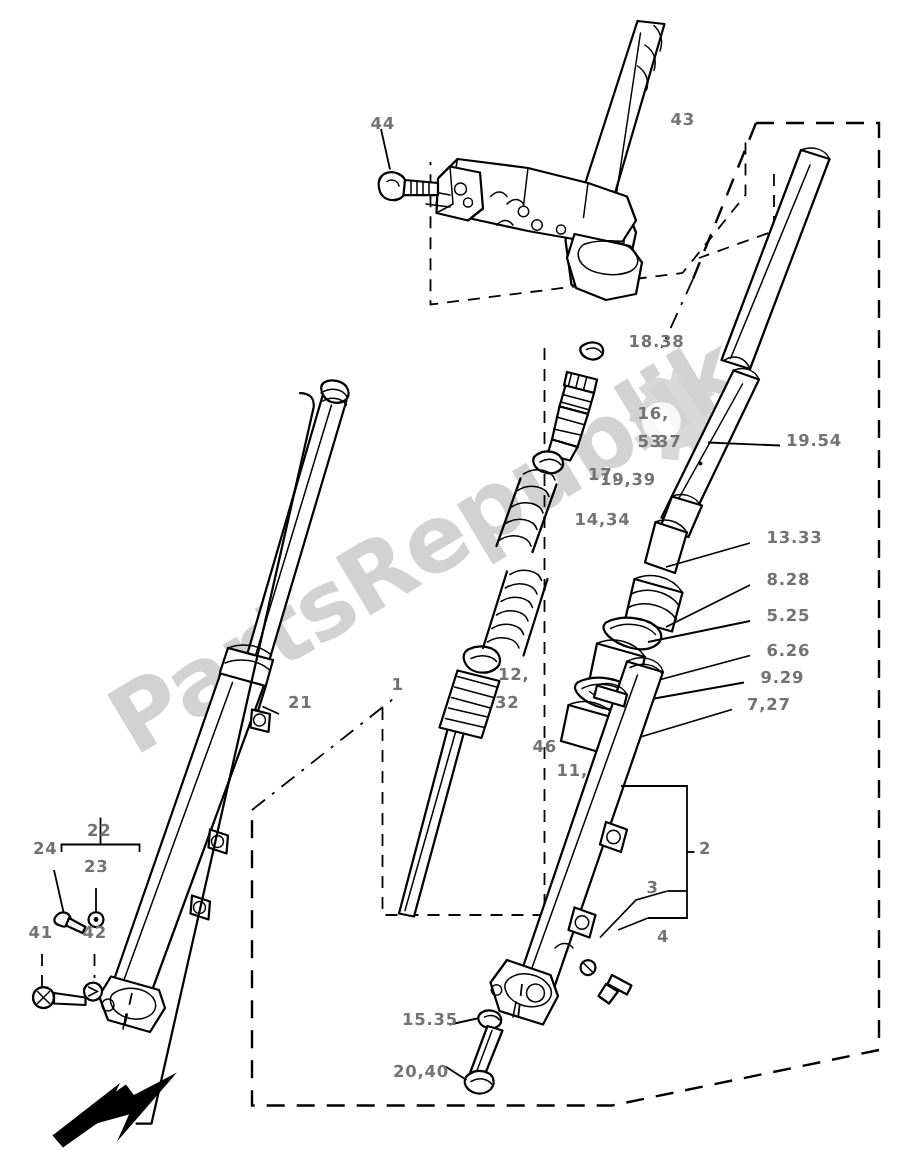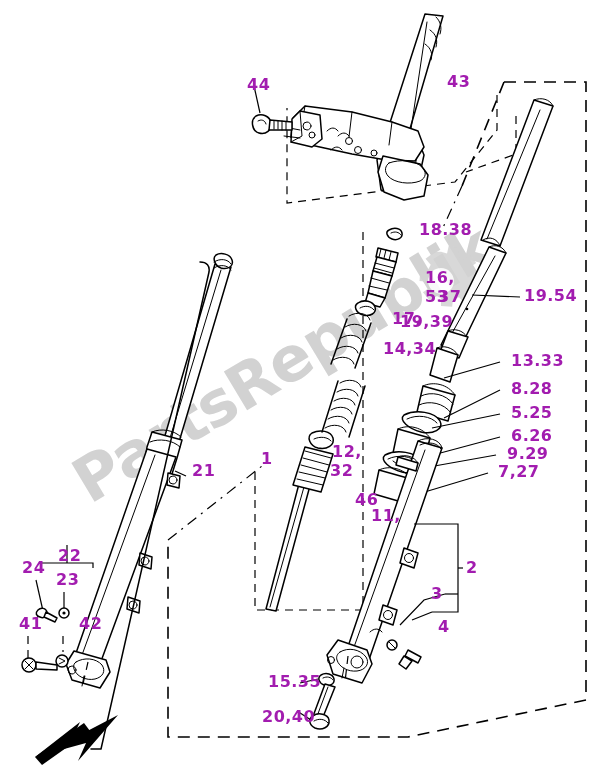--- a/index.html
+++ b/index.html
@@ -2,21 +2,21 @@
 <html><head>
 <meta charset="utf-8">
 <title>Front Fork Parts Diagram</title>
 <style>
   html,body{margin:0;padding:0;background:#ffffff;}
   body{width:600px;height:776px;overflow:hidden;
        font-family:"DejaVu Sans", sans-serif;}
   #stage{position:relative;width:600px;height:776px;background:#fff;}
   #art{position:absolute;left:0;top:0;width:600px;height:776px;}
   .lbl{position:absolute;font-family:"DejaVu Sans", sans-serif;
-       font-size:16px;font-weight:bold;color:#a21caf;letter-spacing:0.5px;
+       font-size:11px;font-weight:bold;color:#737373;letter-spacing:0.5px;
        white-space:nowrap;line-height:1;}
   .wm{position:absolute;color:#d2d2d2;font-weight:bold;
       font-family:"DejaVu Sans", sans-serif;
       user-select:none;pointer-events:none;}
   #wm-text{left:60px;top:455px;font-size:62px;
            transform:rotate(-31deg);transform-origin:0 0;letter-spacing:-1px;}
   #wm-gear{left:398px;top:238px;width:86px;height:86px;opacity:.85;}
 </style>
 </head>
 <body>
@@ -380,20 +380,20 @@
   <div class="lbl" style="left:192px;top:463px;">21</div>
   <div class="lbl" style="left:261px;top:451px;">1</div>
   <div class="lbl" style="left:332px;top:444px;">12,</div>
   <div class="lbl" style="left:330px;top:463px;">32</div>
   <div class="lbl" style="left:371px;top:473px;margin-top:35px;">11,</div>
   <div class="lbl" style="left:355px;top:492px;">46</div>
   <div class="lbl" style="left:58px;top:548px;">22</div>
   <div class="lbl" style="left:22px;top:560px;">24</div>
   <div class="lbl" style="left:56px;top:572px;">23</div>
   <div class="lbl" style="left:19px;top:616px;">41</div>
-  <div class="lbl" style="left:55px;top:616px;margin-left:24px;">42</div>
+  <div class="lbl" style="left:55px;top:616px;">42</div>
   <div class="lbl" style="left:466px;top:560px;">2</div>
   <div class="lbl" style="left:431px;top:586px;">3</div>
   <div class="lbl" style="left:438px;top:619px;">4</div>
   <div class="lbl" style="left:268px;top:674px;">15.35</div>
   <div class="lbl" style="left:262px;top:709px;">20,40</div>
 
 </div>
 
 </body></html>

